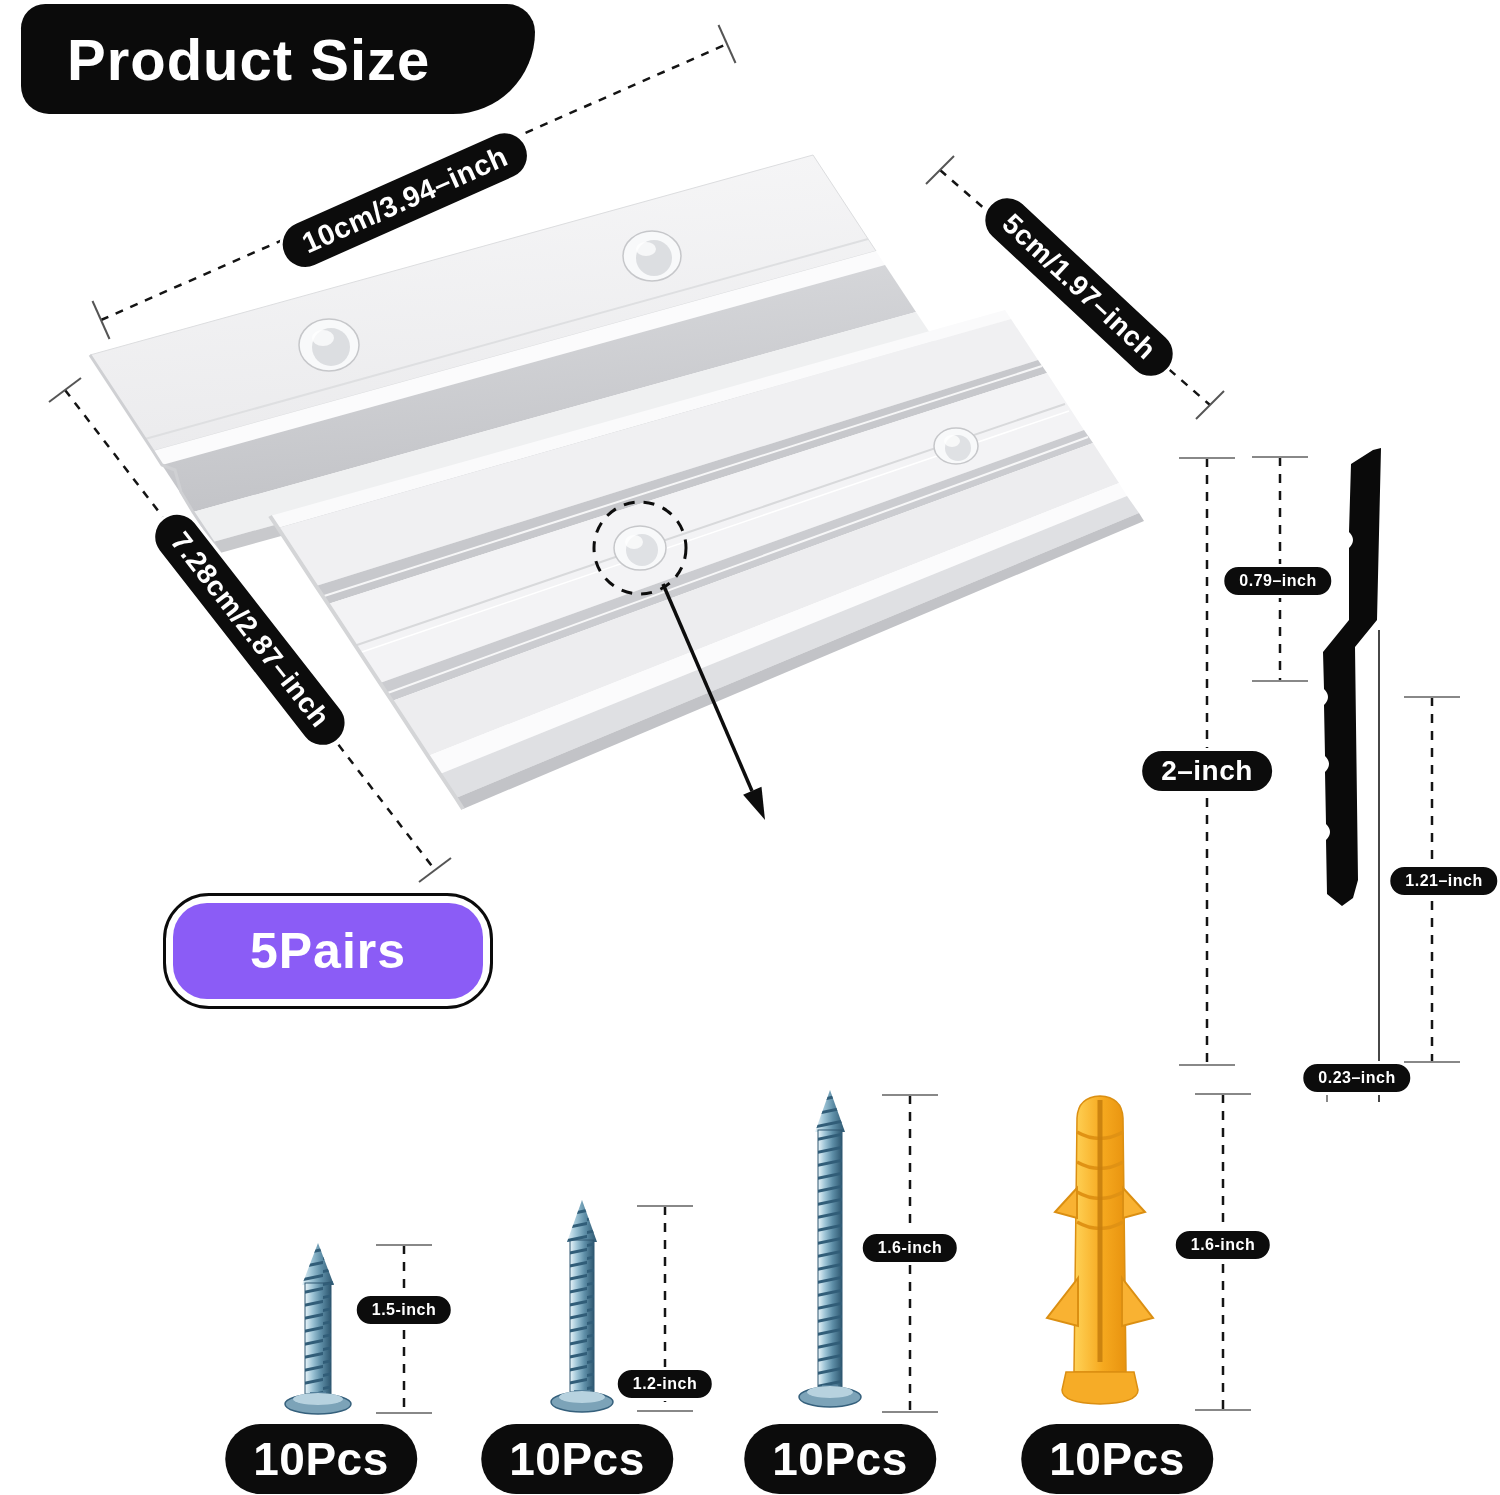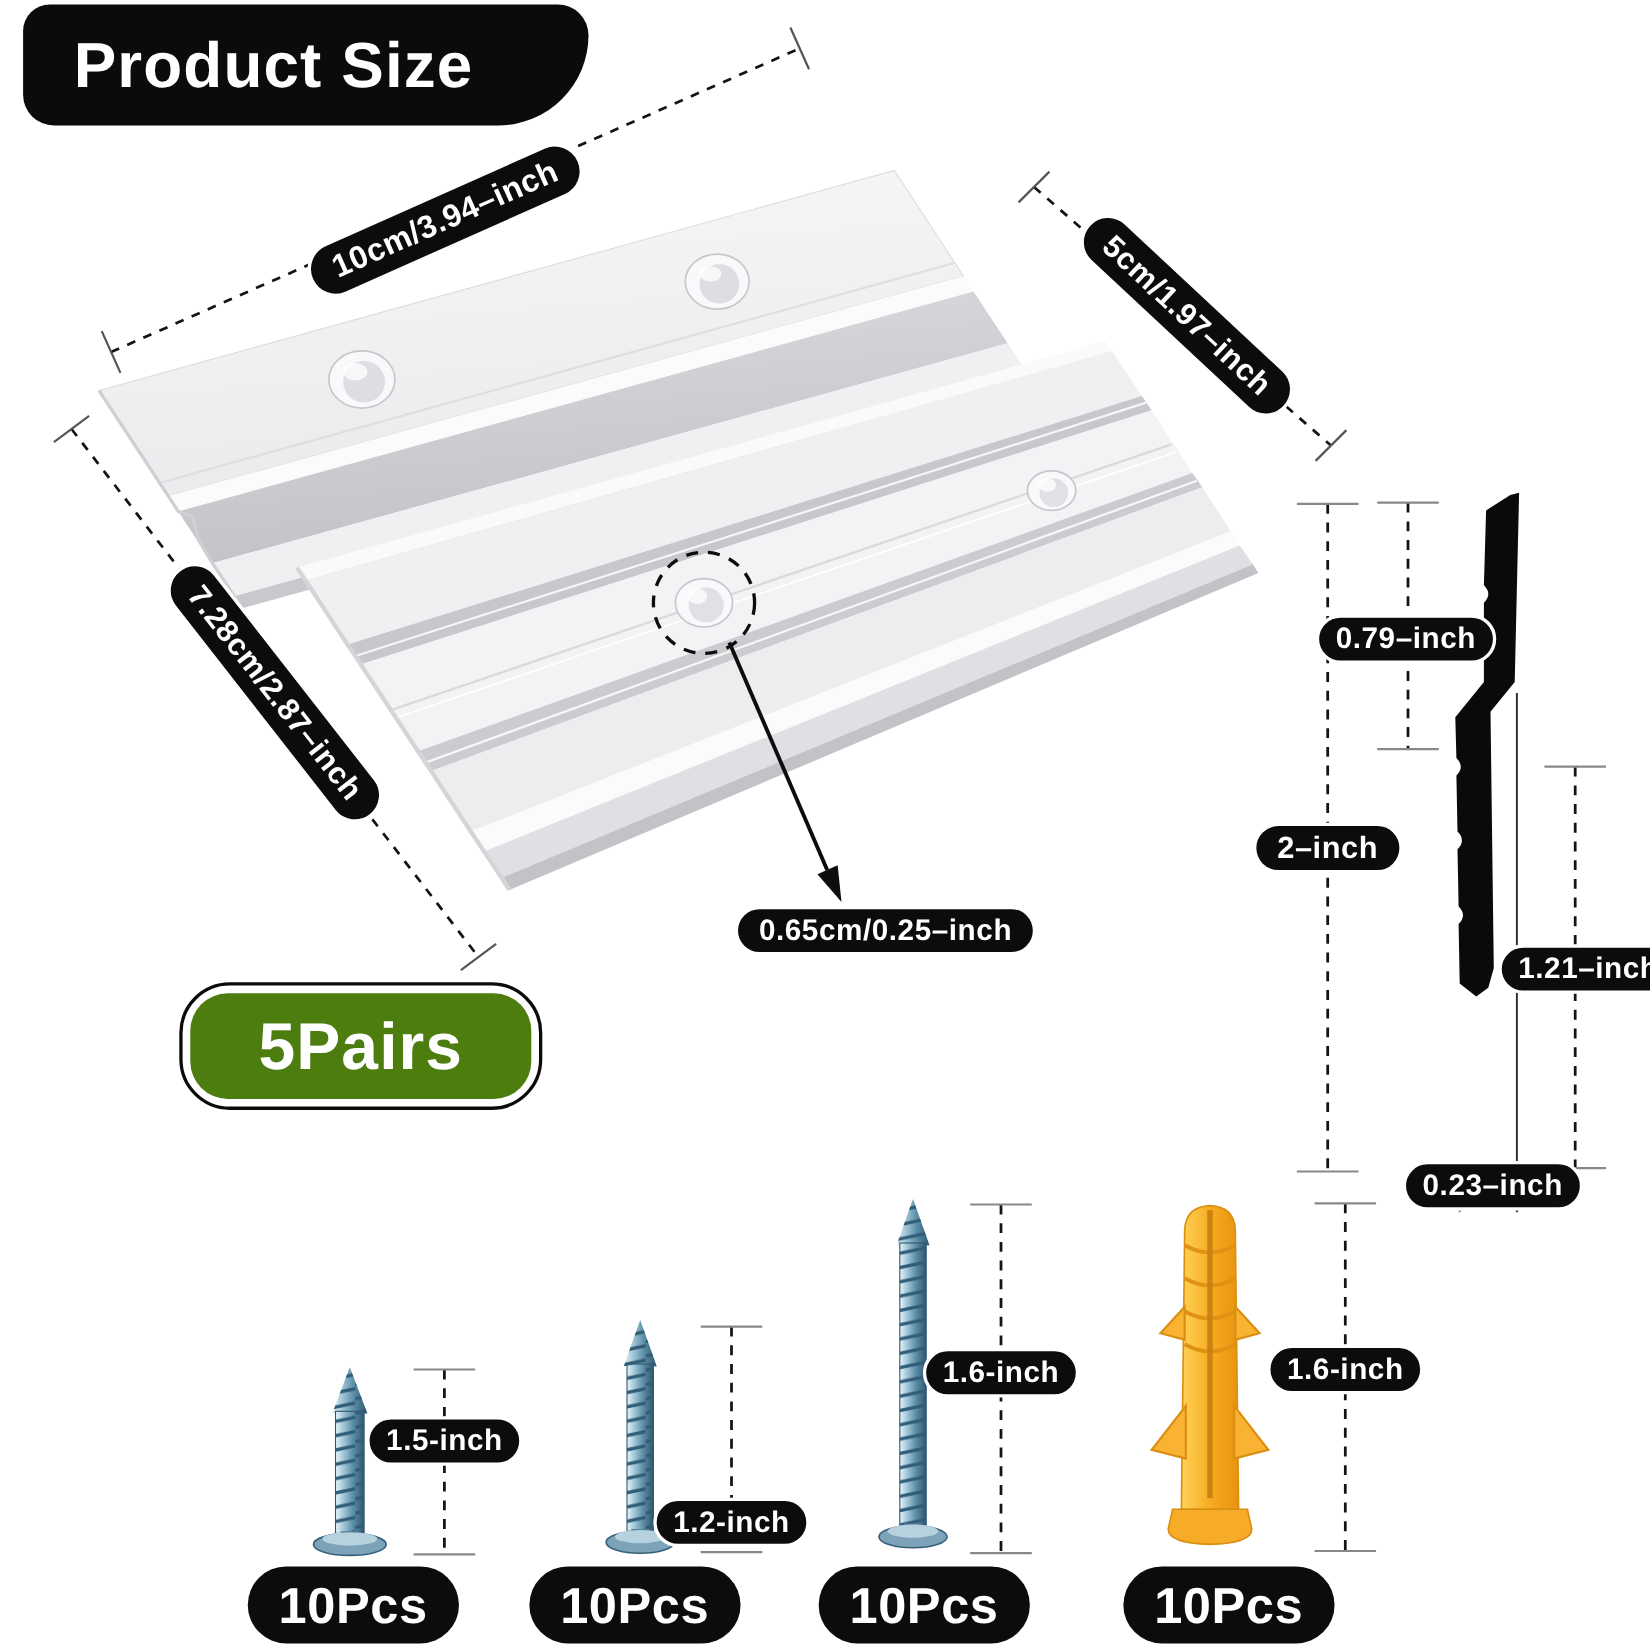--- a/index.html
+++ b/index.html
@@ -19,26 +19,26 @@
     background:#0b0b0b;border-radius:26px 30px 88px 30px;
     display:flex;align-items:center;padding-left:46px;box-sizing:border-box;
     color:#fff;font-weight:700;font-size:58px;letter-spacing:1px;
   }
   #pairs-badge{
     position:absolute;left:148px;top:893px;width:330px;height:116px;z-index:6;
     border:3px solid #0b0b0b;border-radius:46px;box-sizing:border-box;
     padding:7px;background:#fff;
   }
   #pairs-badge .inner{
-    width:100%;height:100%;background:#4d7c0f;border-radius:34px;
+    width:100%;height:100%;background:#8b5cf6;border-radius:34px;
     display:flex;align-items:center;justify-content:center;
-    color:#fff;font-weight:700;font-size:60px;letter-spacing:1px;
+    color:#fff;font-weight:700;font-size:50px;letter-spacing:1px;
   }
   .qty{border:none;border-radius:36px;font-size:46px;padding:12px 28px;}
-  .dim-sm{font-size:27px;padding:6px 15px;}
+  .dim-sm{font-size:16px;padding:6px 15px;}
   .dim-md{font-size:28px;padding:6px 19px;}
   .dim-lg{font-size:28px;padding:8px 21px;}
 </style>
 </head>
 <body>
 
 <div id="canvas">
 
   <svg id="scene" width="1500" height="1495" viewBox="0 0 1500 1495">
     <defs>
@@ -227,21 +227,20 @@
   <div id="title-box">
     <span>Product Size</span>
   </div>
 
   <div class="pill rot dim-lg" style="left:390px;top:200px;transform:translate(-50%,-50%) rotate(-24deg);font-size:29px;">10cm/3.94–inch</div>
 
   <div class="pill rot dim-lg" style="left:1064px;top:287px;transform:translate(-50%,-50%) rotate(43deg);">5cm/1.97–inch</div>
 
   <div class="pill rot dim-lg" style="left:235px;top:630px;transform:translate(-50%,-50%) rotate(52deg);">7.28cm/2.87–inch</div>
 
-  <div class="pill dim-md" style="left:790px;top:846px;transform:translate(-50%,-50%);font-size:27px;">0.65cm/0.25–inch</div>
 
   <div id="pairs-badge">
     <div class="inner">5Pairs</div>
   </div>
 
   <div class="pill dim-sm" style="left:1263px;top:581px;transform:translate(-50%,-50%);">0.79–inch</div>
 
   <div class="pill dim-md" style="left:1192px;top:771px;transform:translate(-50%,-50%);">2–inch</div>
 
   <div class="pill dim-sm" style="left:1429px;top:881px;transform:translate(-50%,-50%);">1.21–inch</div>

